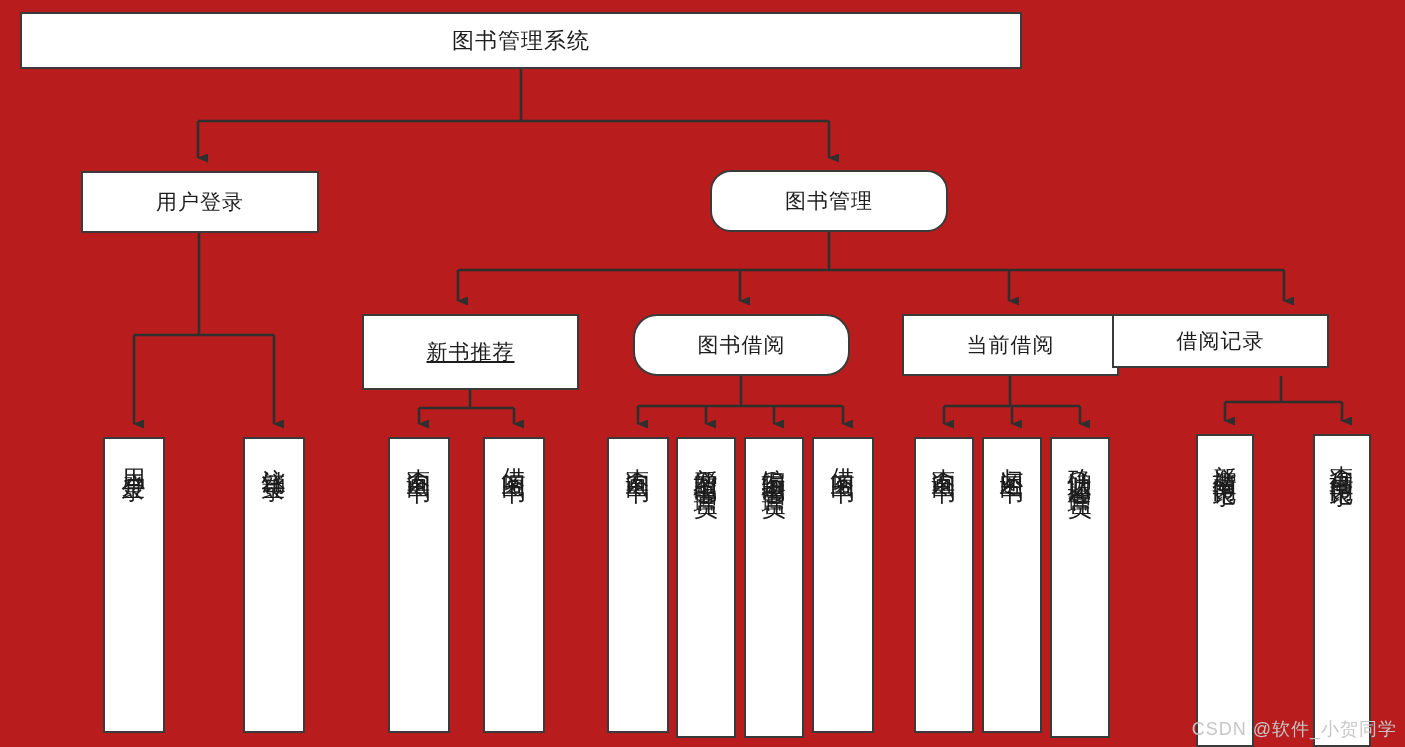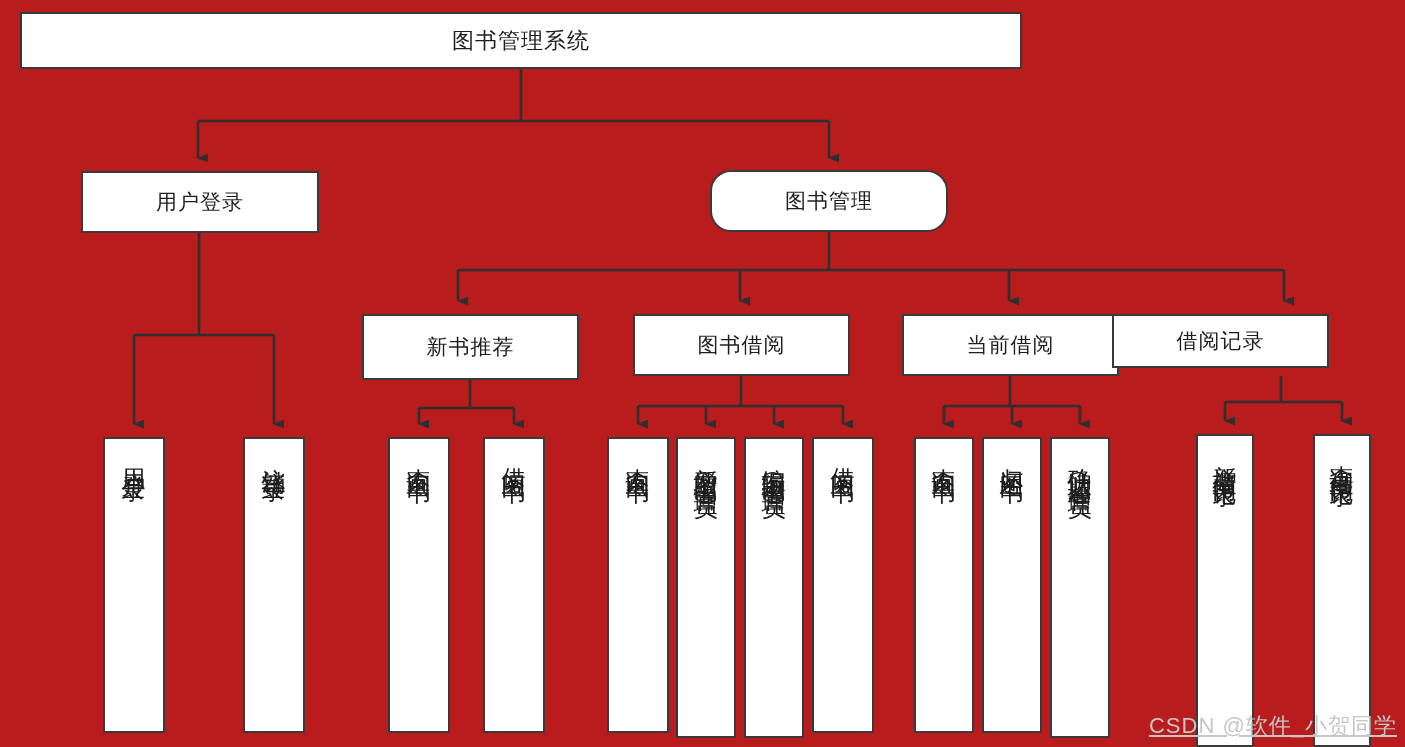--- a/index.html
+++ b/index.html
@@ -8,22 +8,22 @@
   #canvas{position:relative;width:1405px;height:747px;background:#b91c1c;}
   svg.links{position:absolute;left:0;top:0;width:1405px;height:747px;}
   .node{position:absolute;box-sizing:border-box;background:#ffffff;
         border:2.5px solid #3a3a3a;display:flex;align-items:center;
         justify-content:center;color:#1d1d1d;}
   .node.horiz{font-size:21px;letter-spacing:1px;}
   .node.vert{writing-mode:vertical-rl;text-orientation:upright;
              font-size:24px;letter-spacing:4px;padding-top:10px;
              justify-content:flex-start;align-items:center;line-height:1.05;}
   .node.root{font-size:22px;}
-  .watermark{position:absolute;right:8px;bottom:6px;font-size:22px;
-             color:#c6c6c6;letter-spacing:1px;white-space:nowrap;text-decoration:underline;}
+  .watermark{position:absolute;right:8px;bottom:6px;font-size:18px;
+             color:#c6c6c6;letter-spacing:1px;white-space:nowrap;}
 </style>
 </head>
 <body>
 
 <div id="canvas">
 
   <svg class="links" viewBox="0 0 1405 747" xmlns="http://www.w3.org/2000/svg">
     <defs>
       <marker id="arw" markerWidth="9" markerHeight="11" refX="4.5" refY="10" orient="auto" markerUnits="userSpaceOnUse">
         <path d="M0,0 L9,0 L4.5,11 Z" fill="#2f2f2f"></path>
@@ -71,22 +71,22 @@
       <path d="M1225,402 L1225,421" marker-end="url(#arw)"></path>
       <path d="M1342,402 L1342,421" marker-end="url(#arw)"></path>
     </g>
   </svg>
 
   <div class="node horiz root" style="left:20px;top:12px;width:1002px;height:57px;">图书管理系统</div>
 
   <div class="node horiz" style="left:81px;top:171px;width:238px;height:62px;">用户登录</div>
   <div class="node horiz" style="left:710px;top:170px;width:238px;height:62px;border-radius:21px;">图书管理</div>
 
-  <div class="node horiz" style="left:362px;top:314px;width:217px;height:66px;">新书推荐</div>
-  <div class="node horiz" style="left:633px;top:314px;width:217px;height:62px;">图书借阅</div>
+  <div class="node horiz" style="left:362px;top:314px;width:217px;height:76px;text-decoration:underline;">新书推荐</div>
+  <div class="node horiz" style="left:633px;top:314px;width:217px;height:62px;border-radius:24px;">图书借阅</div>
   <div class="node horiz" style="left:902px;top:314px;width:217px;height:62px;">当前借阅</div>
   <div class="node horiz" style="left:1112px;top:314px;width:217px;height:54px;">借阅记录</div>
 
   <div class="node vert" style="left:103px;top:437px;width:62px;height:296px;">用户登录</div>
   <div class="node vert" style="left:243px;top:437px;width:62px;height:296px;">注销登录</div>
   <div class="node vert" style="left:388px;top:437px;width:62px;height:296px;">查询图书</div>
   <div class="node vert" style="left:483px;top:437px;width:62px;height:296px;">借阅图书</div>
   <div class="node vert" style="left:607px;top:437px;width:62px;height:296px;">查询图书</div>
   <div class="node vert" style="left:676px;top:437px;width:60px;height:301px;">新增图书（管理员）</div>
   <div class="node vert" style="left:744px;top:437px;width:60px;height:301px;">编辑图书（管理员）</div>

